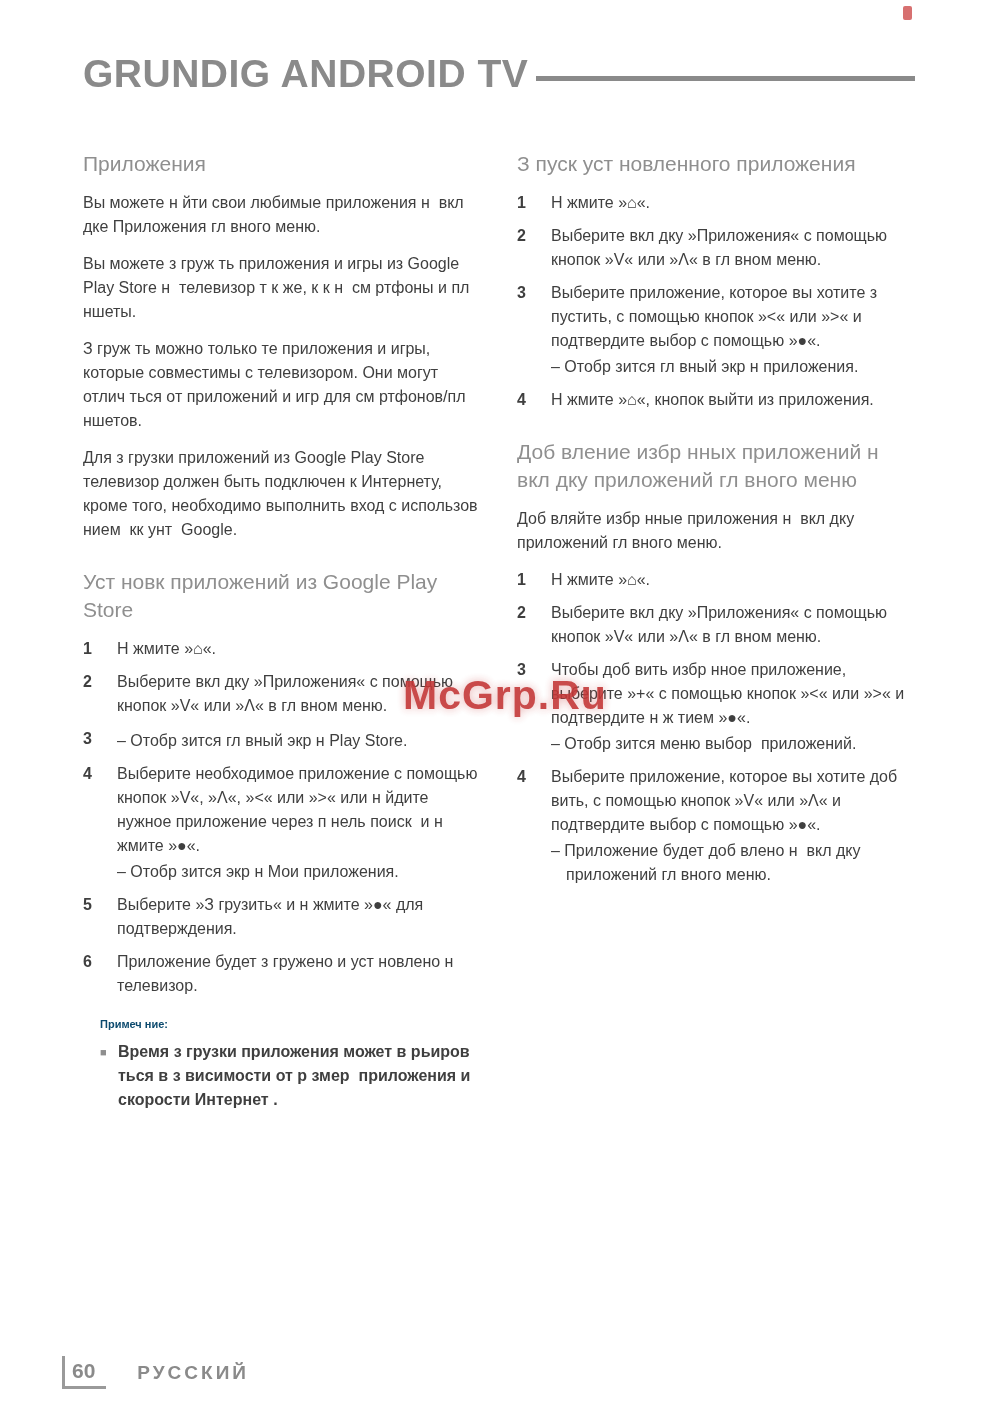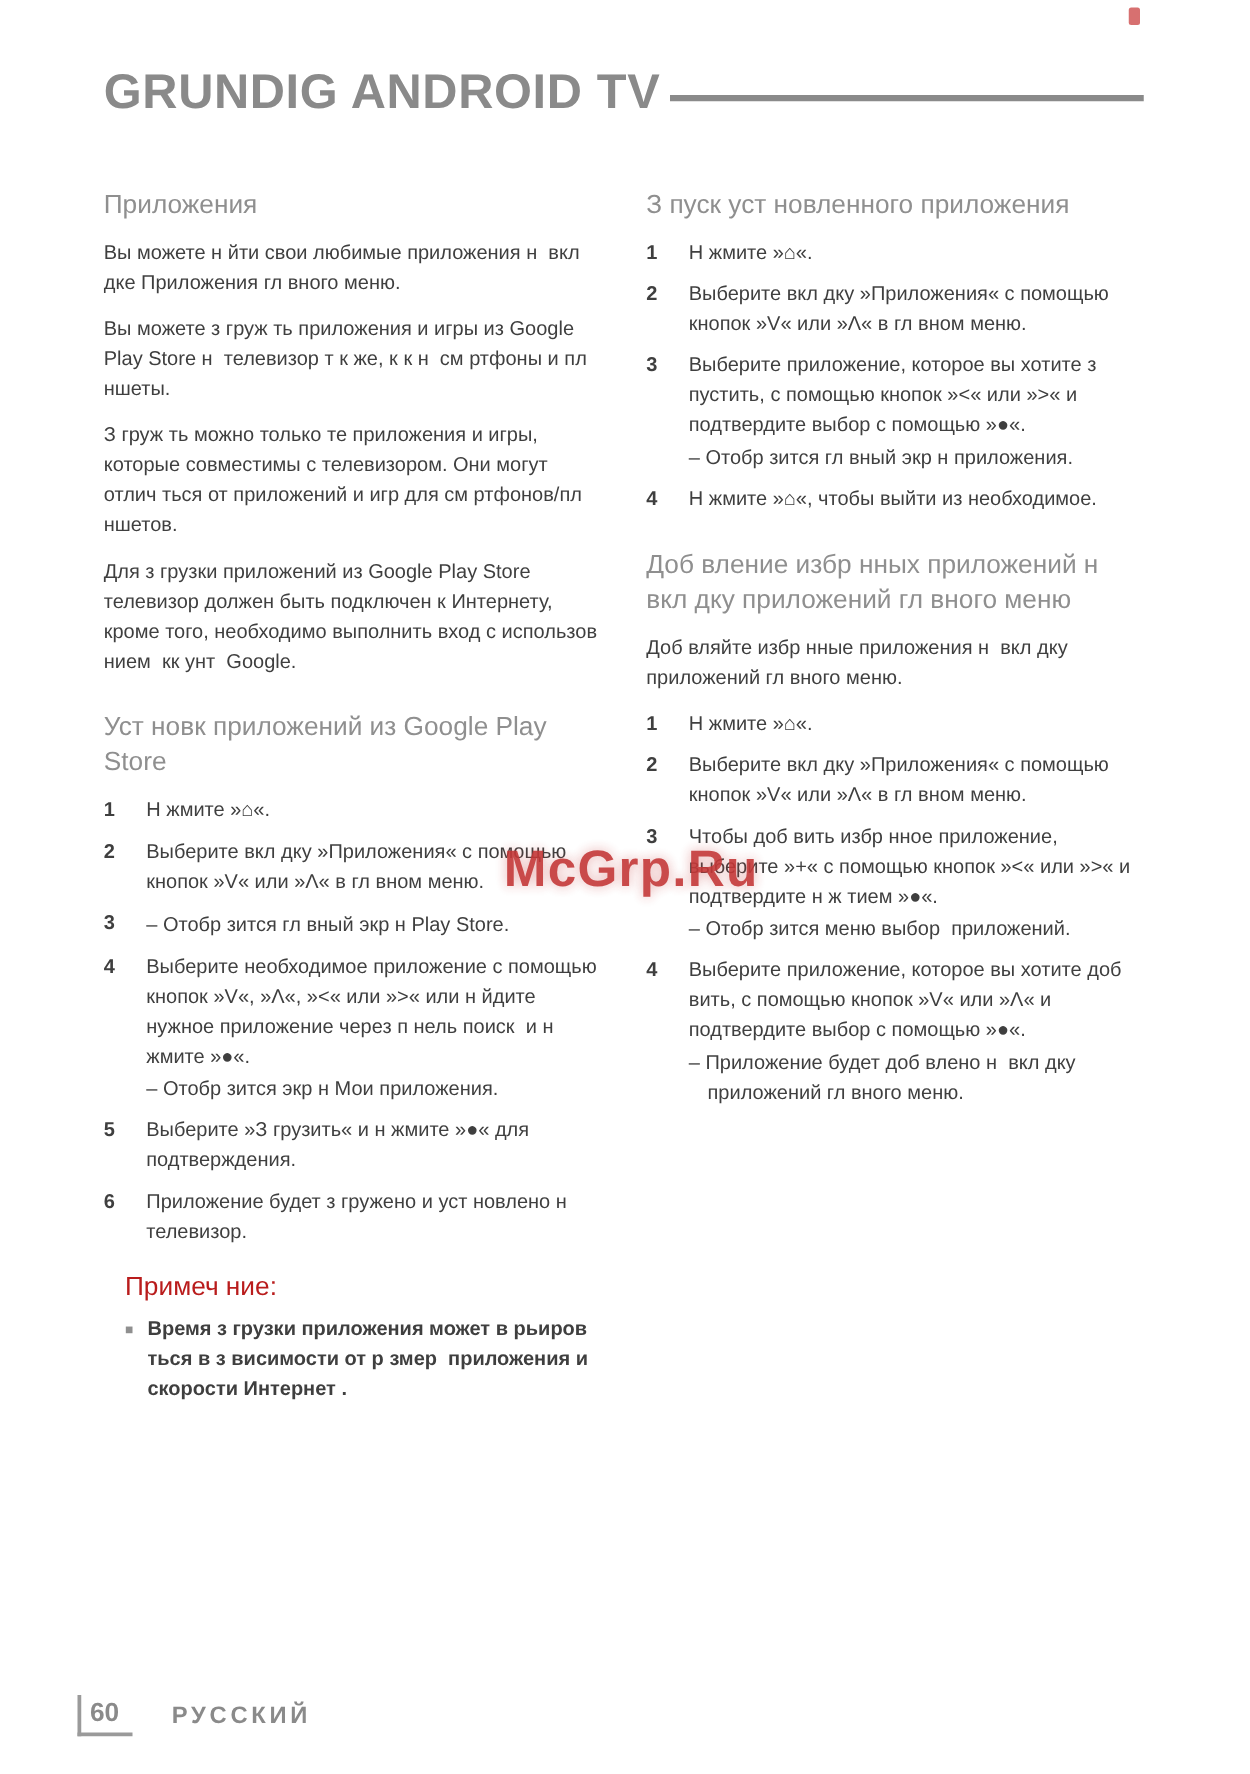--- a/index.html
+++ b/index.html
@@ -23,21 +23,21 @@
 
   p.para { font-size:16px; line-height:1.5; margin-bottom:13px; white-space:pre-wrap; }
 
   .step { display:flex; margin-bottom:9px; font-size:16px; line-height:1.5; }
   .step .num { width:34px; flex:none; font-weight:bold; }
   .step .step-body { flex:1; min-width:0; }
   .step .step-text { white-space:pre-wrap; }
   .step .result { white-space:pre-wrap; padding-left:15px; text-indent:-15px; margin-top:2px; }
 
   .note { margin:20px 0 0 17px; }
-  .note h3 { font-size:21px; font-weight:normal; color:#b91c1c; margin-bottom:10px; }
+  .note h3 { font-size:11px; font-weight:bold; color:#0c4a6e; margin-bottom:10px; }
   .note .note-item { display:flex; font-size:16px; line-height:1.5; }
   .note .bullet { flex:none; width:18px; color:#8f8f8f; font-size:11px; line-height:24px; }
   .note .note-text { flex:1; white-space:pre-wrap;font-weight:bold; }
 
   .watermark {
     position:absolute; left:403px; top:672px;
     font-size:41px; font-weight:bold; letter-spacing:1px;
     color:#c43737; opacity:.9;
     text-shadow:0 0 9px rgba(196,55,55,.45);
     pointer-events:none;
@@ -144,21 +144,21 @@
       <div class="step">
         <span class="num">3</span>
         <div class="step-body">
           <div class="step-text">Выберите приложение, которое вы хотите з пустить, с помощью кнопок »&lt;« или »&gt;« и подтвердите выбор с помощью »●«.</div>
           <div class="result">– Отобр зится гл вный экр н приложения.</div>
         </div>
       </div>
       <div class="step">
         <span class="num">4</span>
         <div class="step-body">
-            <div class="step-text">Н жмите »⌂«, чтобы выйти из необходимое.</div>
+            <div class="step-text">Н жмите »⌂«, кнопок выйти из приложения.</div>
           </div>
       </div>
 
       <h2 class="section-title">Доб вление избр нных приложений н  вкл дку приложений гл вного меню</h2>
       <p class="para">Доб вляйте избр нные приложения н  вкл дку приложений гл вного меню.</p>
 
       <div class="step">
         <span class="num">1</span>
         <div class="step-body">
             <div class="step-text">Н жмите »⌂«.</div>

